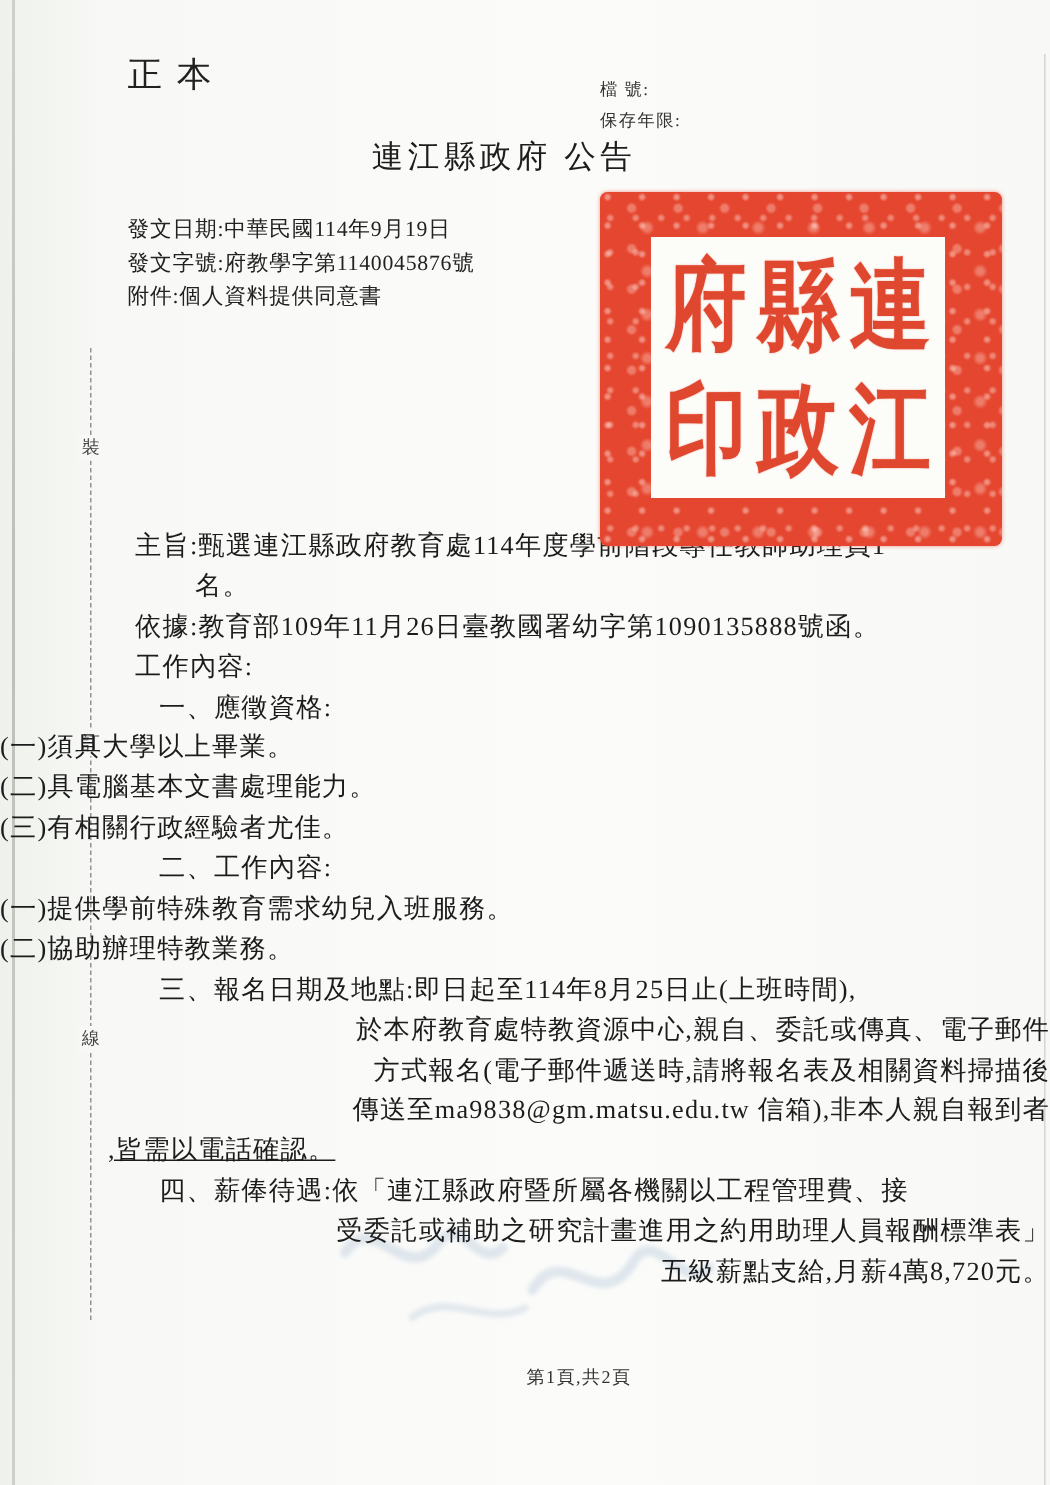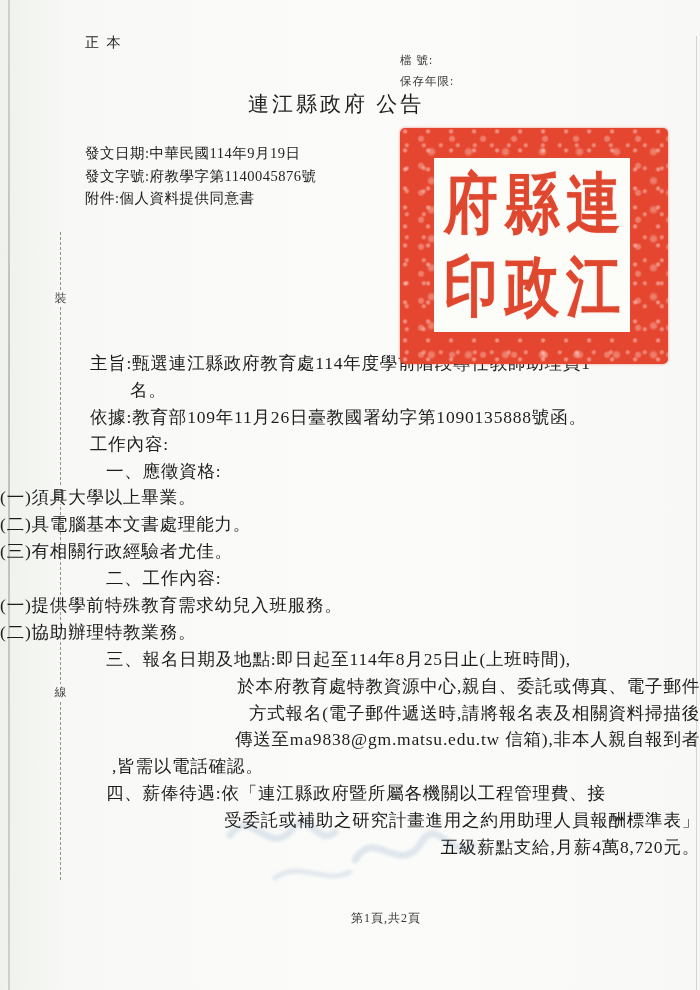--- a/index.html
+++ b/index.html
@@ -22,21 +22,21 @@
     position:absolute;left:8px;top:0;width:2px;height:990px;
     background:linear-gradient(#c4c9c2,#aeb4ac 40%,#c4c9c2);
     opacity:.8;
   }
   .scan-edge-right{
     position:absolute;right:3px;top:36px;width:1px;height:954px;
     background:#c2c7c0;opacity:.7;
   }
   .copy-label{
     position:absolute;left:85px;top:34px;
-    font-size:14px;letter-spacing:2px;color:#222;
+    font-size:23px;letter-spacing:2px;color:#222;
   }
   .file-block{
     position:absolute;left:400px;top:50px;
     font-size:11.5px;line-height:21px;letter-spacing:1px;color:#333;
   }
   .title{
     position:absolute;left:0;top:90px;width:672px;margin:0;
     text-align:center;font-size:21px;font-weight:normal;
     letter-spacing:3px;color:#1d1d1d;
   }
@@ -93,21 +93,21 @@
   
   .body-text{
     position:absolute;left:0;top:350px;width:700px;z-index:1;
     font-size:17.5px;letter-spacing:.8px;color:#1c1c1c;
   }
   .line{height:26.9px;line-height:26.9px;white-space:nowrap;}
   .i90{padding-left:90px;}
   .i115{padding-left:106px;}
   .i130{padding-left:130px;}
   .i147{}
-  .i150{padding-left:112px;}
+  .i150{padding-left:72px;text-decoration:underline;}
   .i160{padding-left:160px;text-align:right;}
   .footer{
     position:absolute;left:0;top:910px;width:700px;text-align:center;
     font-size:12px;letter-spacing:1px;color:#333;padding-left:36px;
   }
 </style>
 </head>
 <body>
 
 <div class="page">

